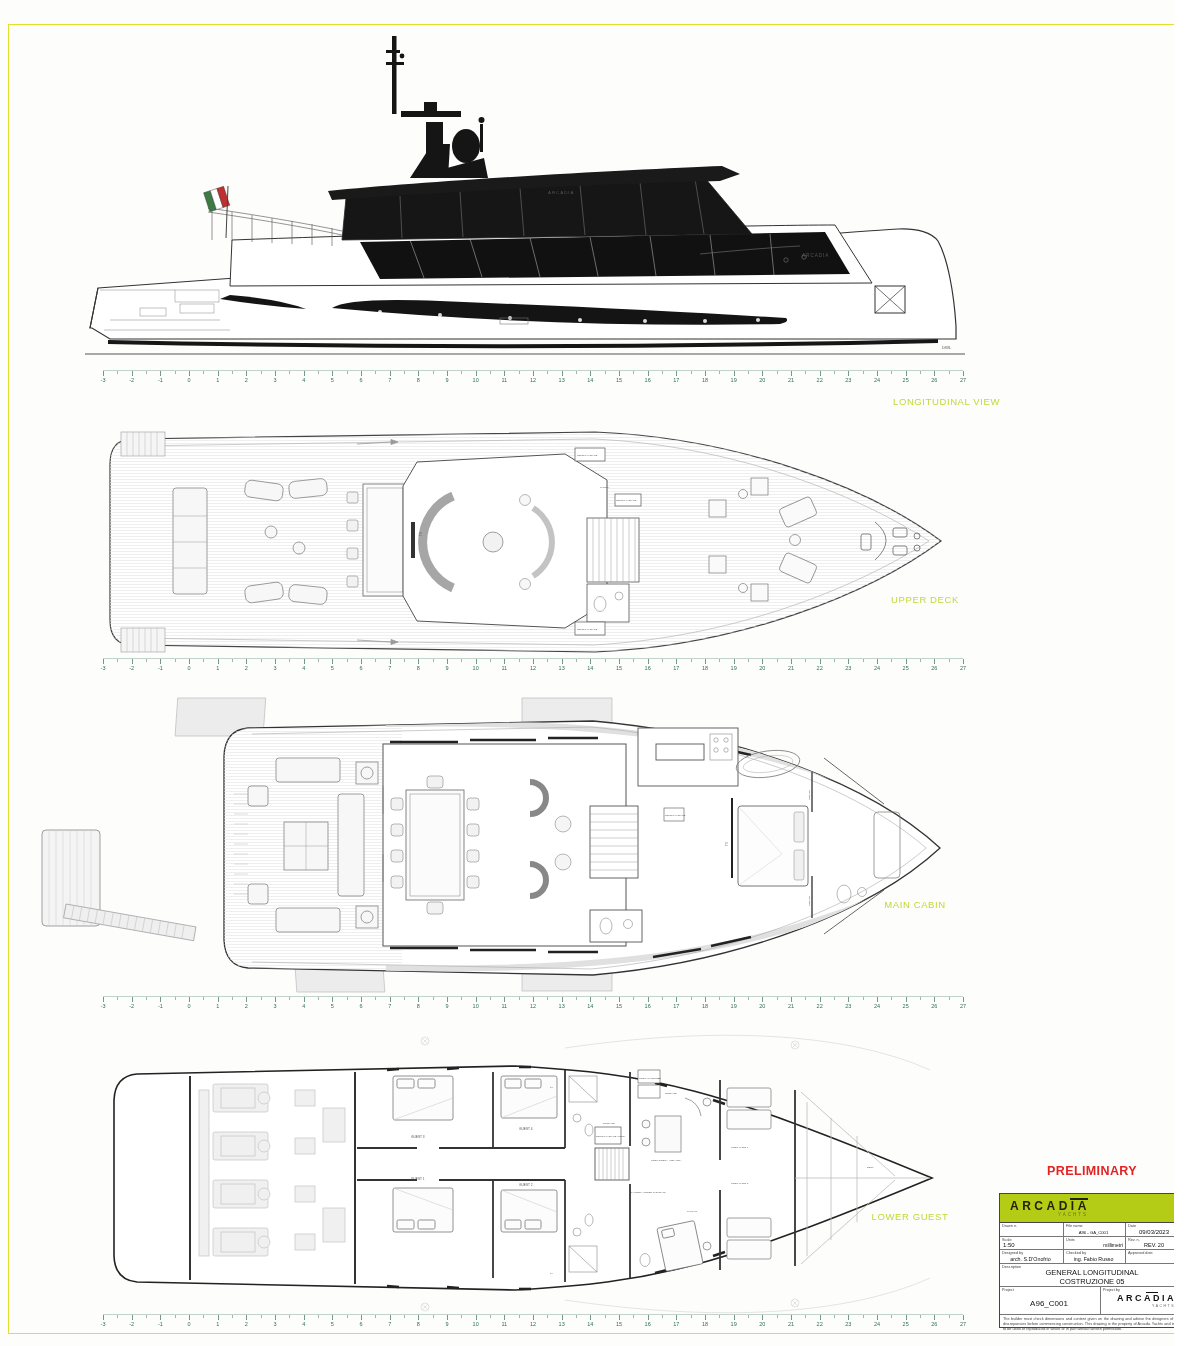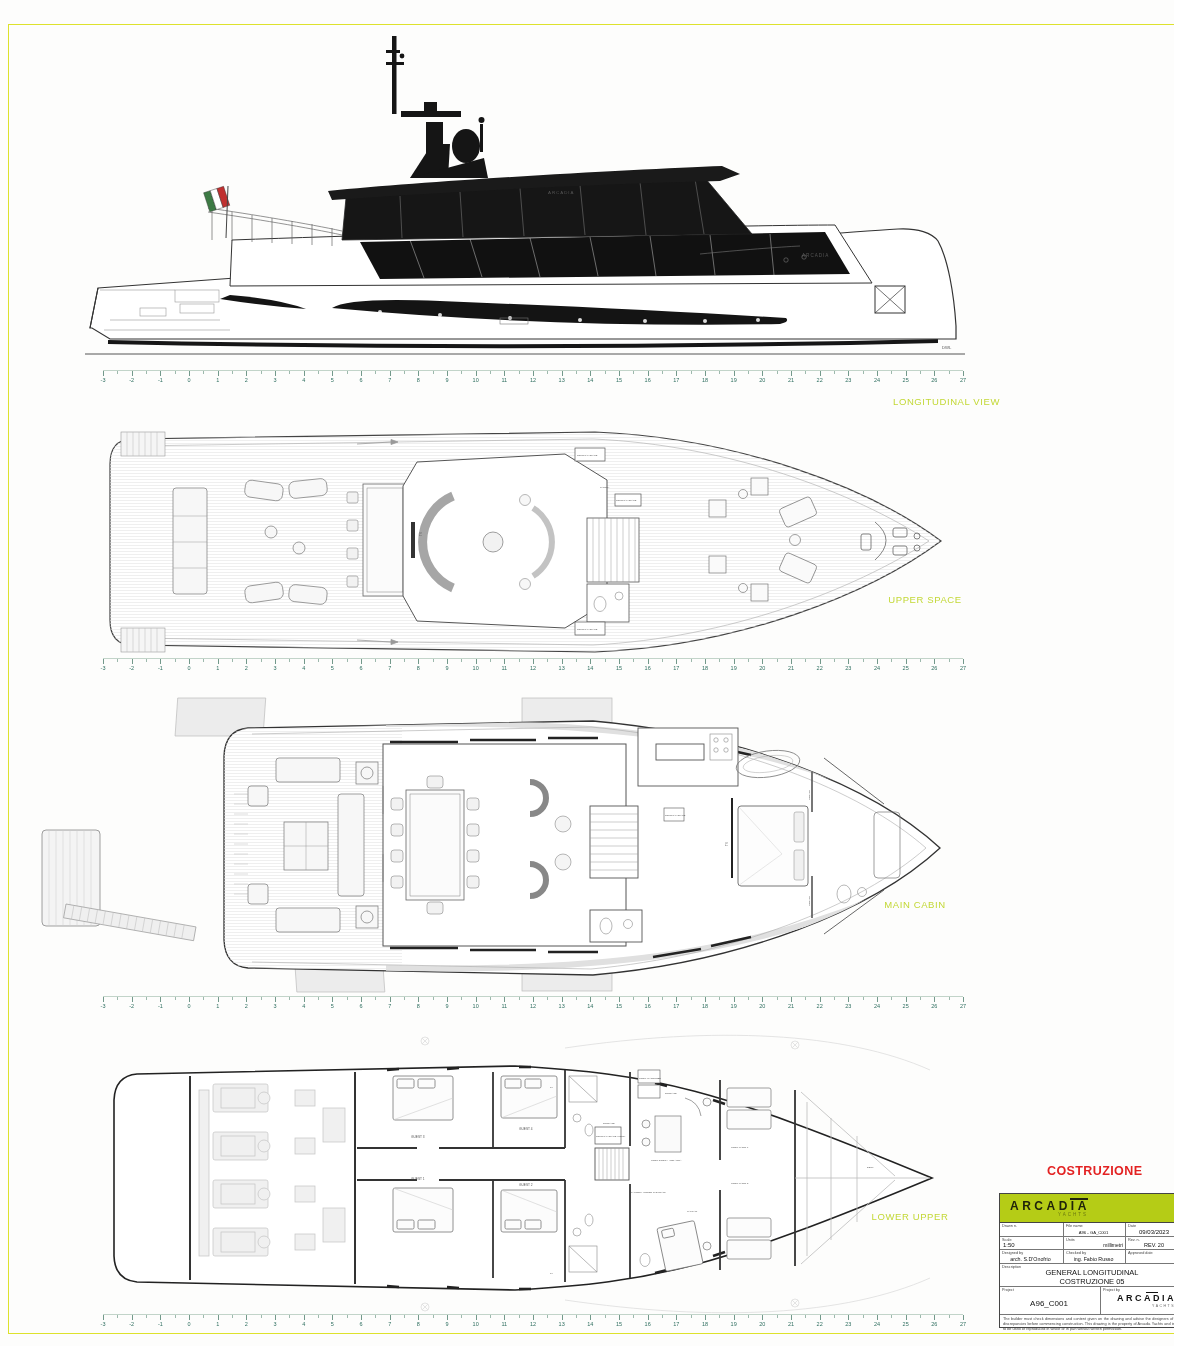--- a/index.html
+++ b/index.html
@@ -345,21 +345,21 @@
         <circle cx="822" cy="124" r="3"></circle>
     </g>
 
     <g stroke="#999" stroke-width="0.8" fill="#999">
       <line x1="262" y1="20" x2="296" y2="18"></line>
         <polygon points="296,15.5 303,18 296,20.5"></polygon>
       <line x1="262" y1="216" x2="296" y2="218"></line>
         <polygon points="296,215.5 303,218 296,220.5"></polygon>
     </g>
   </svg>
-  <div class="deck-label" style="left:865px;top:594px;width:120px;text-align:center">UPPER SPACE</div>
+  <div class="deck-label" style="left:865px;top:594px;width:120px;text-align:center">UPPER DECK</div>
   <div class="ruler" style="top:658px">
       <div class="tick" style="left: 0px; height: 5px;"></div>
       <span class="tick-label" style="left: 0px;">-3</span>
       <div class="tick" style="left: 14.3333px; height: 3px; background: rgb(157, 185, 173);"></div>
       <div class="tick" style="left: 28.6667px; height: 5px;"></div>
       <span class="tick-label" style="left: 28.6667px;">-2</span>
       <div class="tick" style="left: 43px; height: 3px; background: rgb(157, 185, 173);"></div>
       <div class="tick" style="left: 57.3333px; height: 5px;"></div>
       <span class="tick-label" style="left: 57.3333px;">-1</span>
       <div class="tick" style="left: 71.6667px; height: 3px; background: rgb(157, 185, 173);"></div>
@@ -815,21 +815,21 @@
     <text class="rm-xs" x="592" y="184">CAPTAIN</text>
     <text class="rm-xs" x="570" y="66">STORAGE</text>
     <text class="rm-xs" x="508" y="96">STORAGE</text>
     <text class="rm-xs" x="536" y="165">LAUNDRY (UNDER THE STAIR)</text>
     <text class="rm-xs" x="501" y="109">TECNICAL SPACE (VENT.)</text>
     <text class="rm-xs" x="544" y="51">CREW WARDROBE</text>
     <text class="rm-xs" x="772" y="140">DECK</text>
     <text class="rm-xs" x="455" y="60">TV</text>
     <text class="rm-xs" x="455" y="246">TV</text>
   </svg>
-  <div class="deck-label" style="left:850px;top:1211px;width:120px;text-align:center">LOWER UPPER</div>
+  <div class="deck-label" style="left:850px;top:1211px;width:120px;text-align:center">LOWER GUEST</div>
   <div class="ruler" style="top:1314px">
       <div class="tick" style="left: 0px; height: 5px;"></div>
       <span class="tick-label" style="left: 0px;">-3</span>
       <div class="tick" style="left: 14.3333px; height: 3px; background: rgb(157, 185, 173);"></div>
       <div class="tick" style="left: 28.6667px; height: 5px;"></div>
       <span class="tick-label" style="left: 28.6667px;">-2</span>
       <div class="tick" style="left: 43px; height: 3px; background: rgb(157, 185, 173);"></div>
       <div class="tick" style="left: 57.3333px; height: 5px;"></div>
       <span class="tick-label" style="left: 57.3333px;">-1</span>
       <div class="tick" style="left: 71.6667px; height: 3px; background: rgb(157, 185, 173);"></div>
@@ -911,21 +911,21 @@
       <div class="tick" style="left: 802.667px; height: 5px;"></div>
       <span class="tick-label" style="left: 802.667px;">25</span>
       <div class="tick" style="left: 817px; height: 3px; background: rgb(157, 185, 173);"></div>
       <div class="tick" style="left: 831.333px; height: 5px;"></div>
       <span class="tick-label" style="left: 831.333px;">26</span>
       <div class="tick" style="left: 845.667px; height: 3px; background: rgb(157, 185, 173);"></div>
       <div class="tick" style="left: 860px; height: 5px;"></div>
       <span class="tick-label" style="left: 860px;">27</span>
     </div>
 
-  <div class="preliminary" style="left:1047px;top:1164px">COSTRUZIONE</div>
+  <div class="preliminary" style="left:1047px;top:1164px">PRELIMINARY</div>
 
   <div class="tblock">
     <div class="tb-logo">
       <span class="brand">ARCADIA</span>
       <span class="brand-bar"></span>
       <span class="brand-sub">YACHTS</span>
     </div>
     <div class="tb-row" style="height:14px">
       <div class="tb-cell" style="width:64px">
         <span class="tb-lab">Drawn n.</span>

